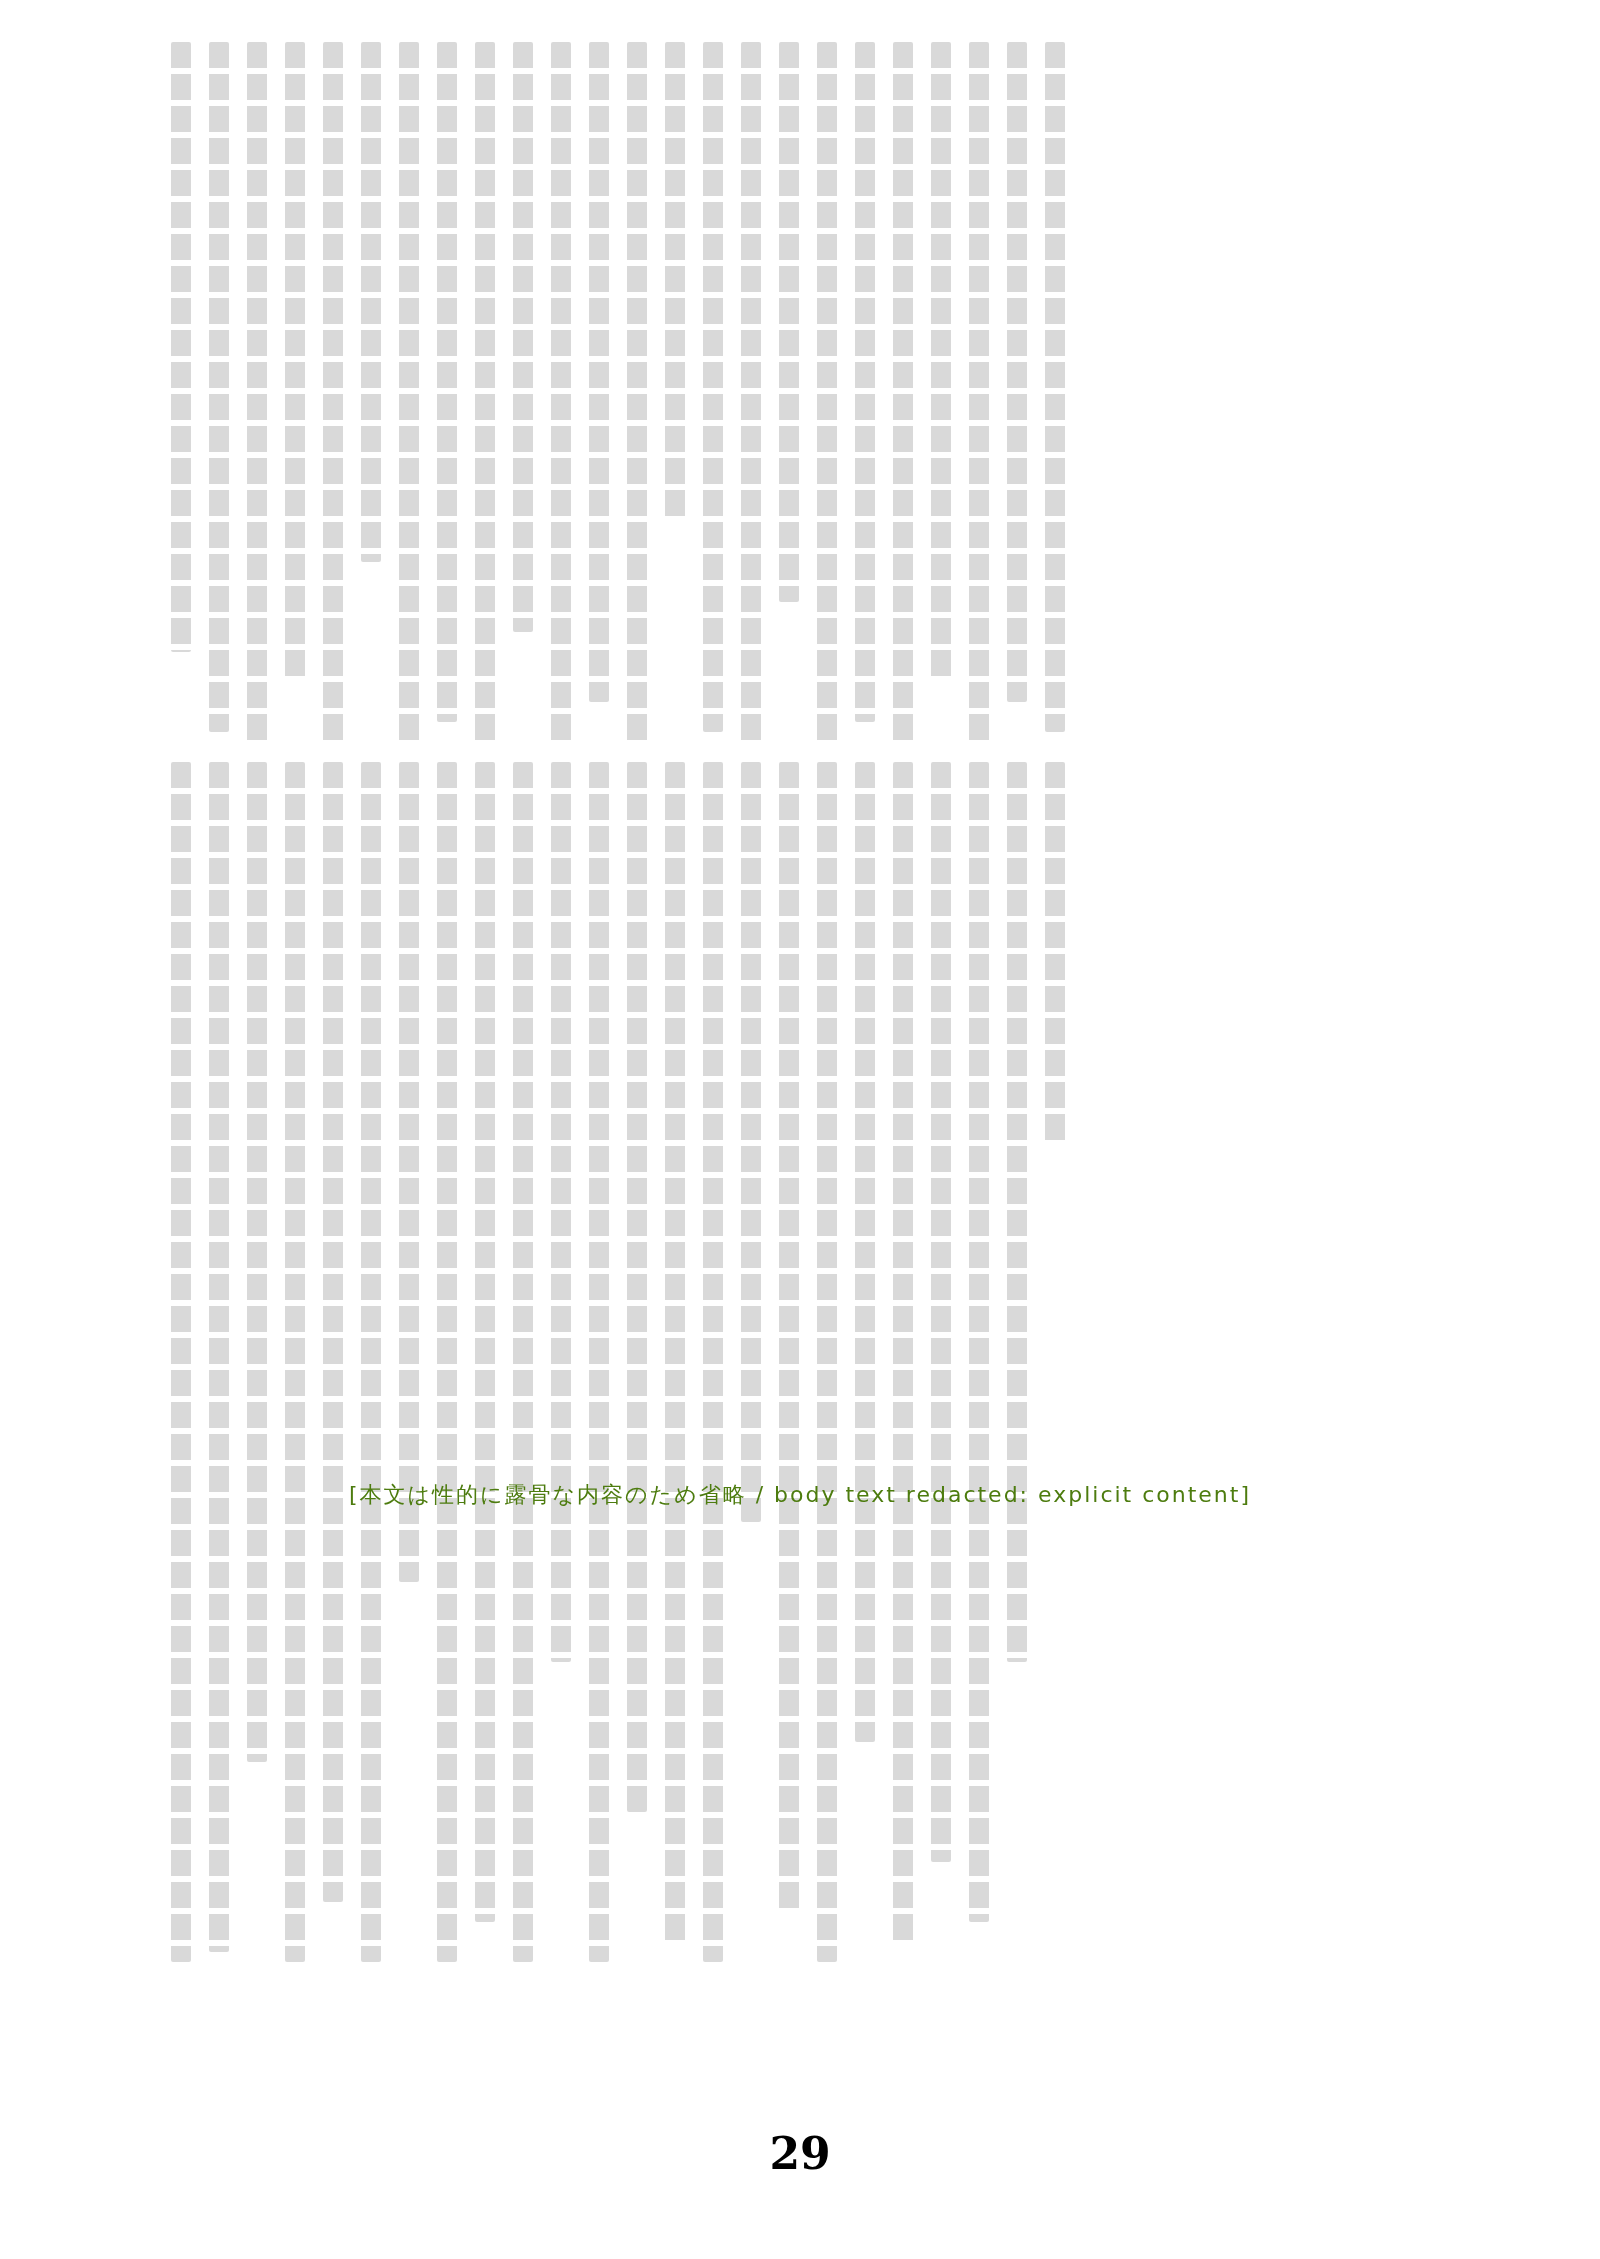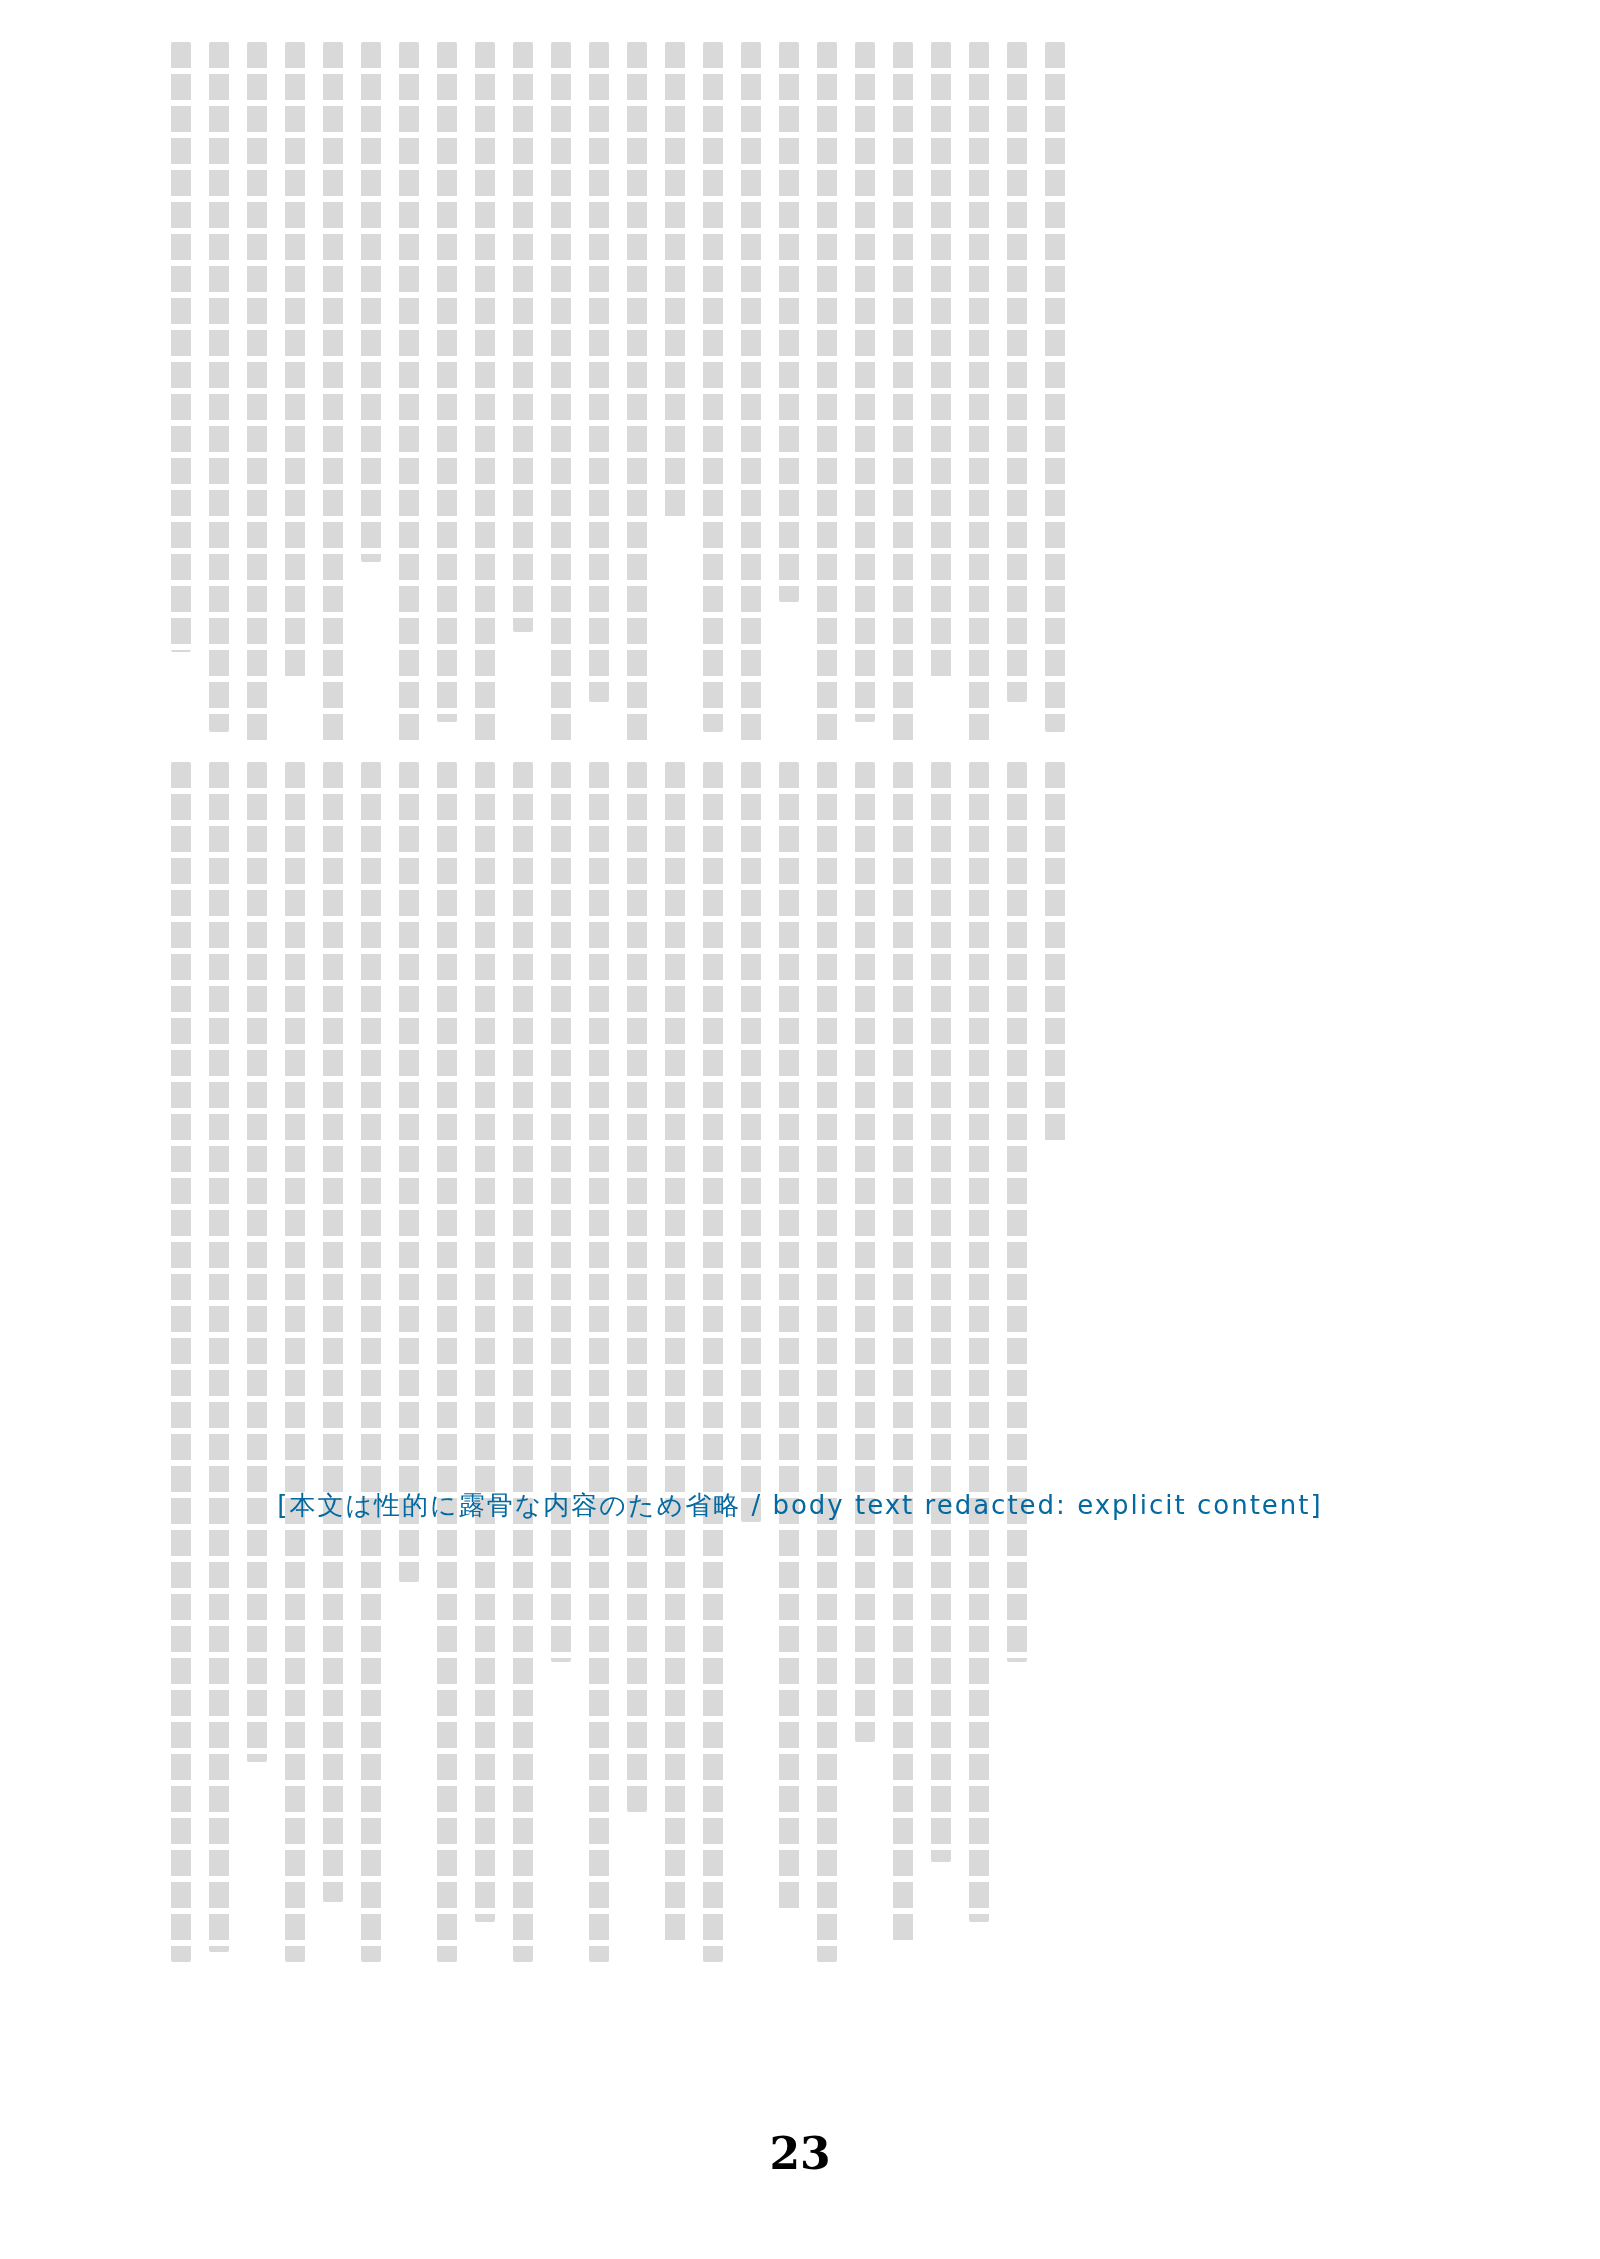--- a/index.html
+++ b/index.html
@@ -37,25 +37,24 @@
       #ffffff 32px
     );
     border-radius: 2px;
     flex: 0 0 auto;
   }
   .redaction-notice {
     position: absolute;
     left: 50%;
     top: 1480px;
     transform: translateX(-50%);
-    color: #0369a1;
-    font-size: 26px;
+    color: #4d7c0f;
+    font-size: 22px;
     letter-spacing: 2px;
     white-space: nowrap;
-    margin-top: 8px;
   }
   .page-number {
     position: absolute;
     left: 50%;
     top: 2128px;
     transform: translateX(-50%);
     font-family: "DejaVu Serif", "Liberation Serif", serif;
     font-weight: bold;
     font-size: 44px;
     color: #000000;
@@ -115,15 +114,15 @@
       <div class="redacted-column" style="height: 1200px;"></div>
       <div class="redacted-column" style="height: 1140px;"></div>
       <div class="redacted-column" style="height: 1200px;"></div>
       <div class="redacted-column" style="height: 1000px;"></div>
       <div class="redacted-column" style="height: 1190px;"></div>
       <div class="redacted-column" style="height: 1200px;"></div>
     </div>
 
   <div class="redaction-notice">[本文は性的に露骨な内容のため省略 / body text redacted: explicit content]</div>
 
-  <div class="page-number">23</div>
+  <div class="page-number">29</div>
 
 </div>
 
 </body></html>

